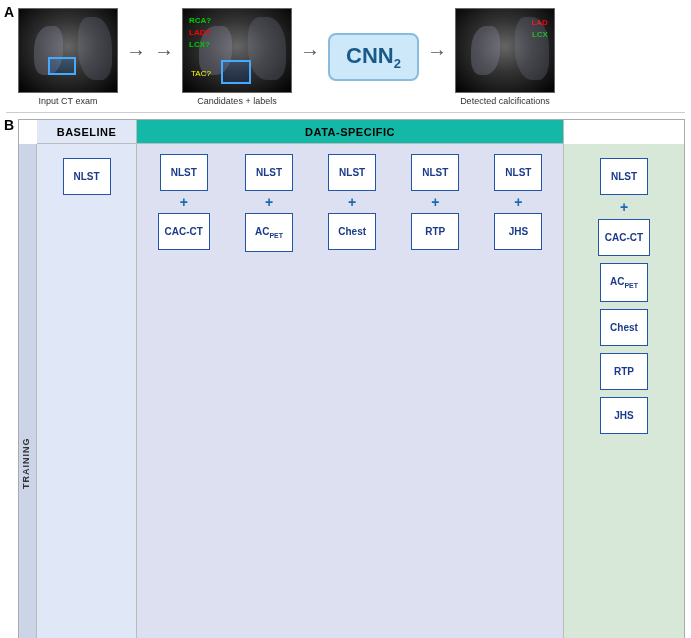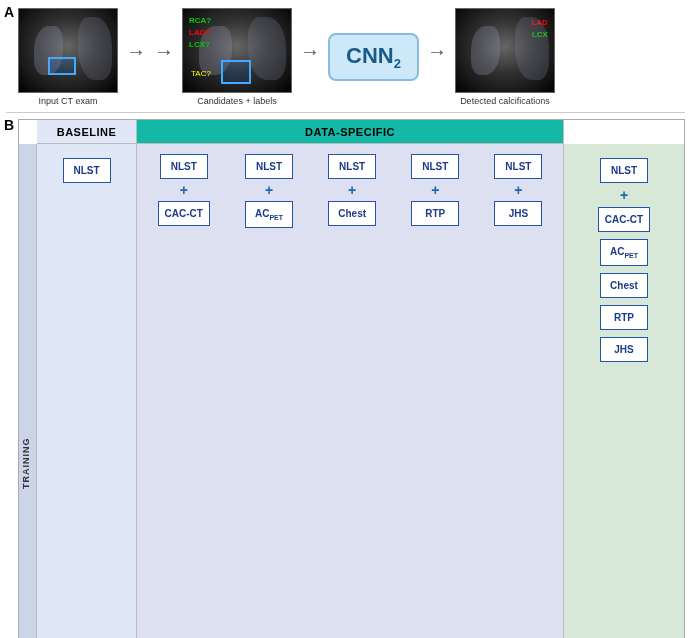--- a/index.html
+++ b/index.html
@@ -157,21 +157,21 @@
     }
 
     
     .ds-box {
       border: 1.5px solid #2255aa;
       background: white;
       color: #1a3a8a;
       font-size: 10px;
       font-weight: bold;
       text-align: center;
-      padding: 6px 6px;
+      padding: 12px 6px;
       margin: 2px auto;
       display: inline-block;
       min-width: 48px;
     }
     .plus-sign {
       color: #1a6ab0;
       font-size: 14px;
       font-weight: bold;
       text-align: center;
       line-height: 1;

